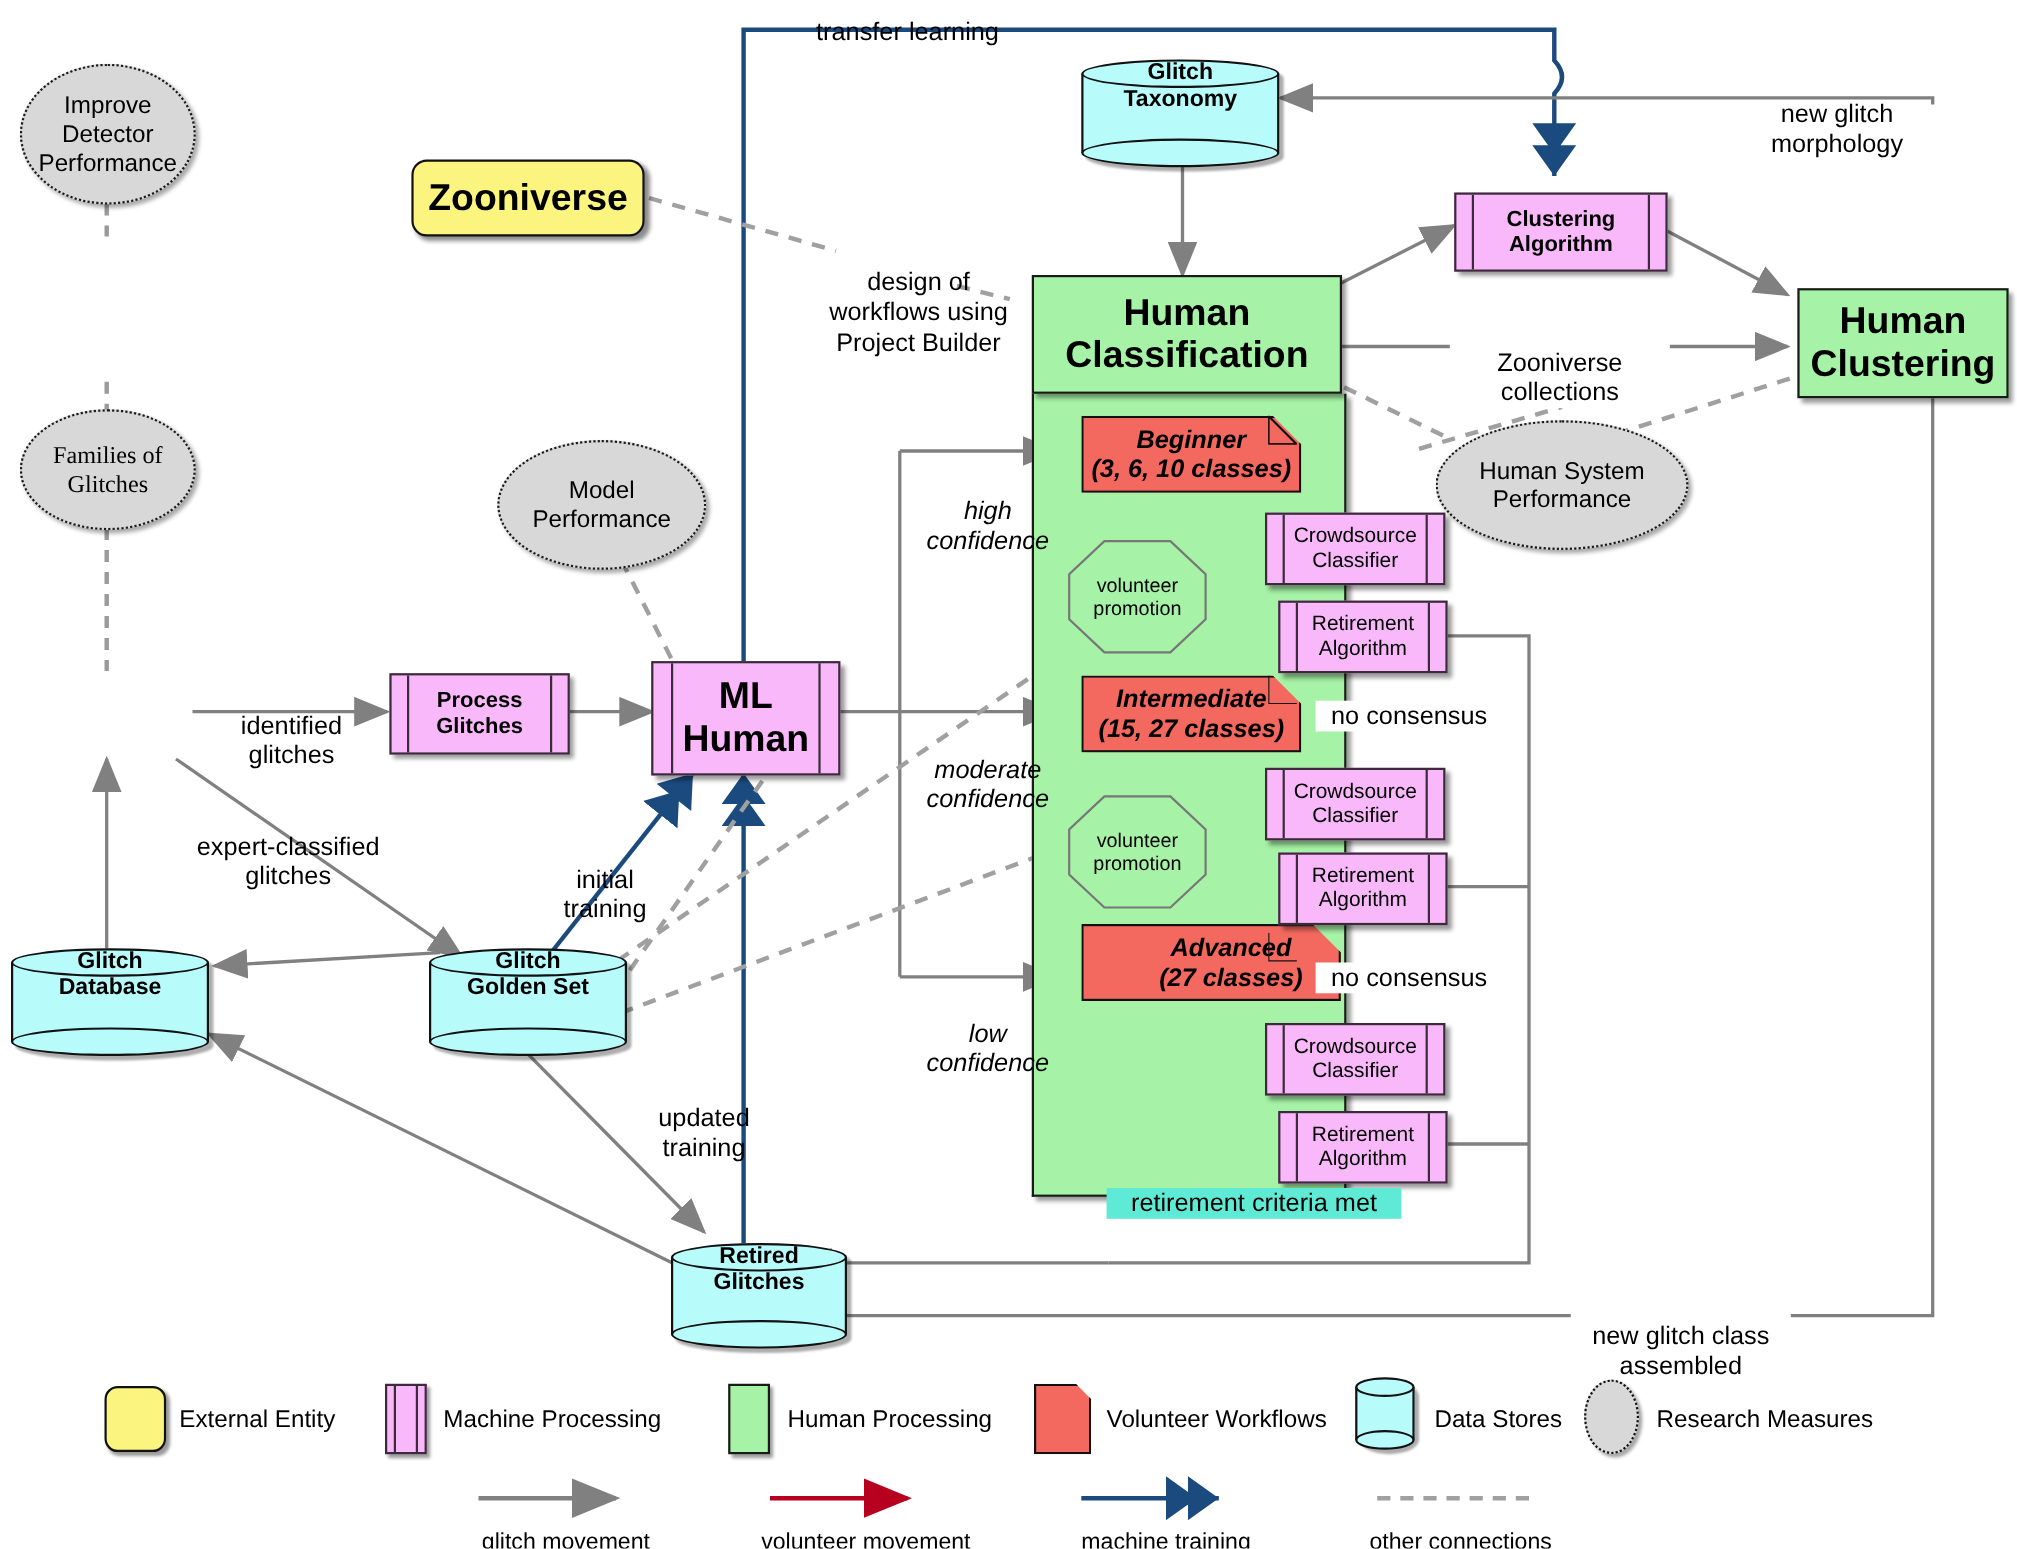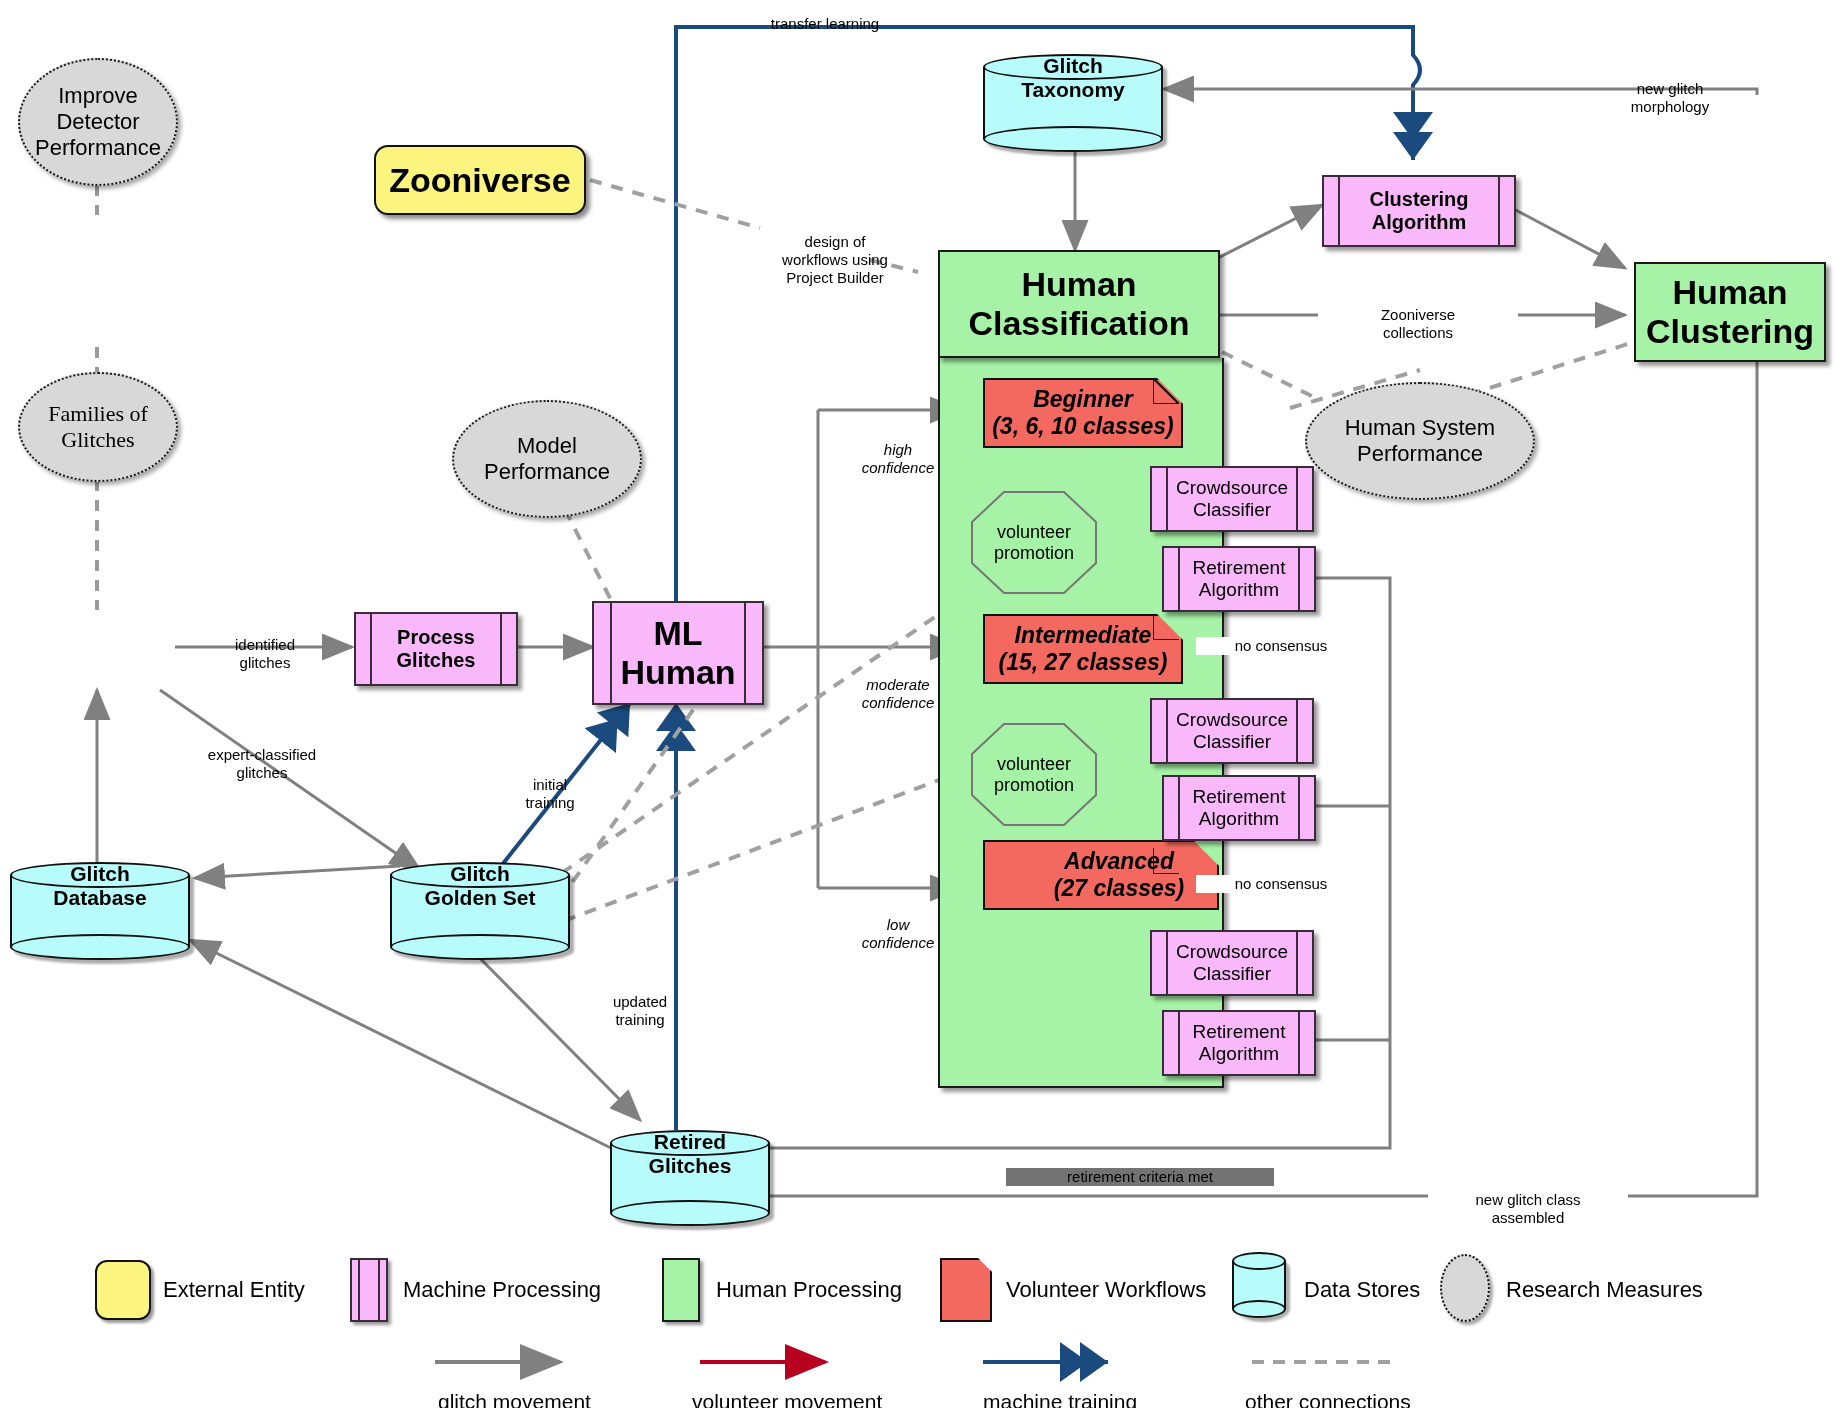--- a/index.html
+++ b/index.html
@@ -65,21 +65,21 @@
   .ds-top{position:absolute;left:0;right:0;top:0;height:26px;background:#b8fbfb;border:2px solid #111;border-radius:50%;box-sizing:border-box;}
   .ds-bot{position:absolute;left:0;right:0;bottom:0;height:26px;background:#b8fbfb;border:2px solid #111;border-radius:50%;box-sizing:border-box;}
   .ds-text{position:absolute;left:0;right:0;top:0;bottom:0;display:flex;flex-direction:column;align-items:center;justify-content:flex-start;font-weight:bold;font-size:21px;z-index:3;}
   .ds-shadow{position:absolute;left:4px;top:4px;right:-4px;bottom:-4px;border-radius:50% / 13px;background:rgba(0,0,0,.32);filter:blur(1px);z-index:0;}
 
   .octagon{
     position:absolute;display:flex;align-items:center;justify-content:center;text-align:center;
     font-size:18px;color:#000;
   }
 
-  .edgelabel{position:absolute;font-size:15px;color:#000;text-align:center;line-height:1.2;}
+  .edgelabel{position:absolute;font-size:23px;color:#000;text-align:center;line-height:1.2;}
   .edgelabel.ital{font-style:italic;}
 
   
   .legend-text{position:absolute;font-size:22px;color:#000;}
   .lg-ext{position:absolute;background:#fbf580;border:2px solid #111;border-radius:12px;box-shadow:3px 3px 3px rgba(0,0,0,.4);}
   .lg-mac{position:absolute;background:#f9b8f9;border:2px solid #3a2a3a;box-shadow:3px 3px 3px rgba(0,0,0,.4);}
   .lg-mac:before,.lg-mac:after{content:"";position:absolute;top:0;bottom:0;width:0;border-left:2px solid #3a2a3a;}
   .lg-mac:before{left:6px;} .lg-mac:after{right:6px;}
   .lg-hum{position:absolute;background:#a6f2a6;border:2px solid #1a1a1a;box-shadow:3px 3px 3px rgba(0,0,0,.4);}
   .lg-wf{position:absolute;background:#f4695f;border:2px solid #111;box-shadow:3px 3px 3px rgba(0,0,0,.4);clip-path:polygon(0 0, calc(100% - 14px) 0, 100% 14px, 100% 100%, 0 100%);}
@@ -387,21 +387,21 @@
   <div class="edgelabel" style="left:1318px;top:288px;width:200px;white-space:pre-line;background:#fff;">
     <span>Zooniverse
 collections</span>
   </div>
   <div class="edgelabel" style="left:1196px;top:637px;width:170px;background:#fff;">
     <span>no consensus</span>
   </div>
   <div class="edgelabel" style="left:1196px;top:875px;width:170px;background:#fff;">
     <span>no consensus</span>
   </div>
-  <div class="edgelabel" style="left:1006px;top:1168px;width:268px;background:#737373;">
+  <div class="edgelabel" style="left:1006px;top:1080px;width:268px;background:#5eead4;">
     <span>retirement criteria met</span>
   </div>
   <div class="edgelabel" style="left:1428px;top:1173px;width:200px;white-space:pre-line;background:#fff;">
     <span>new glitch class
 assembled</span>
   </div>
 
   <div class="lg-ext" style="left:95px;top:1260px;width:52px;height:56px;"></div>
   <div class="legend-text" style="left:163px;top:1277px;"><span>External Entity</span></div>
 

